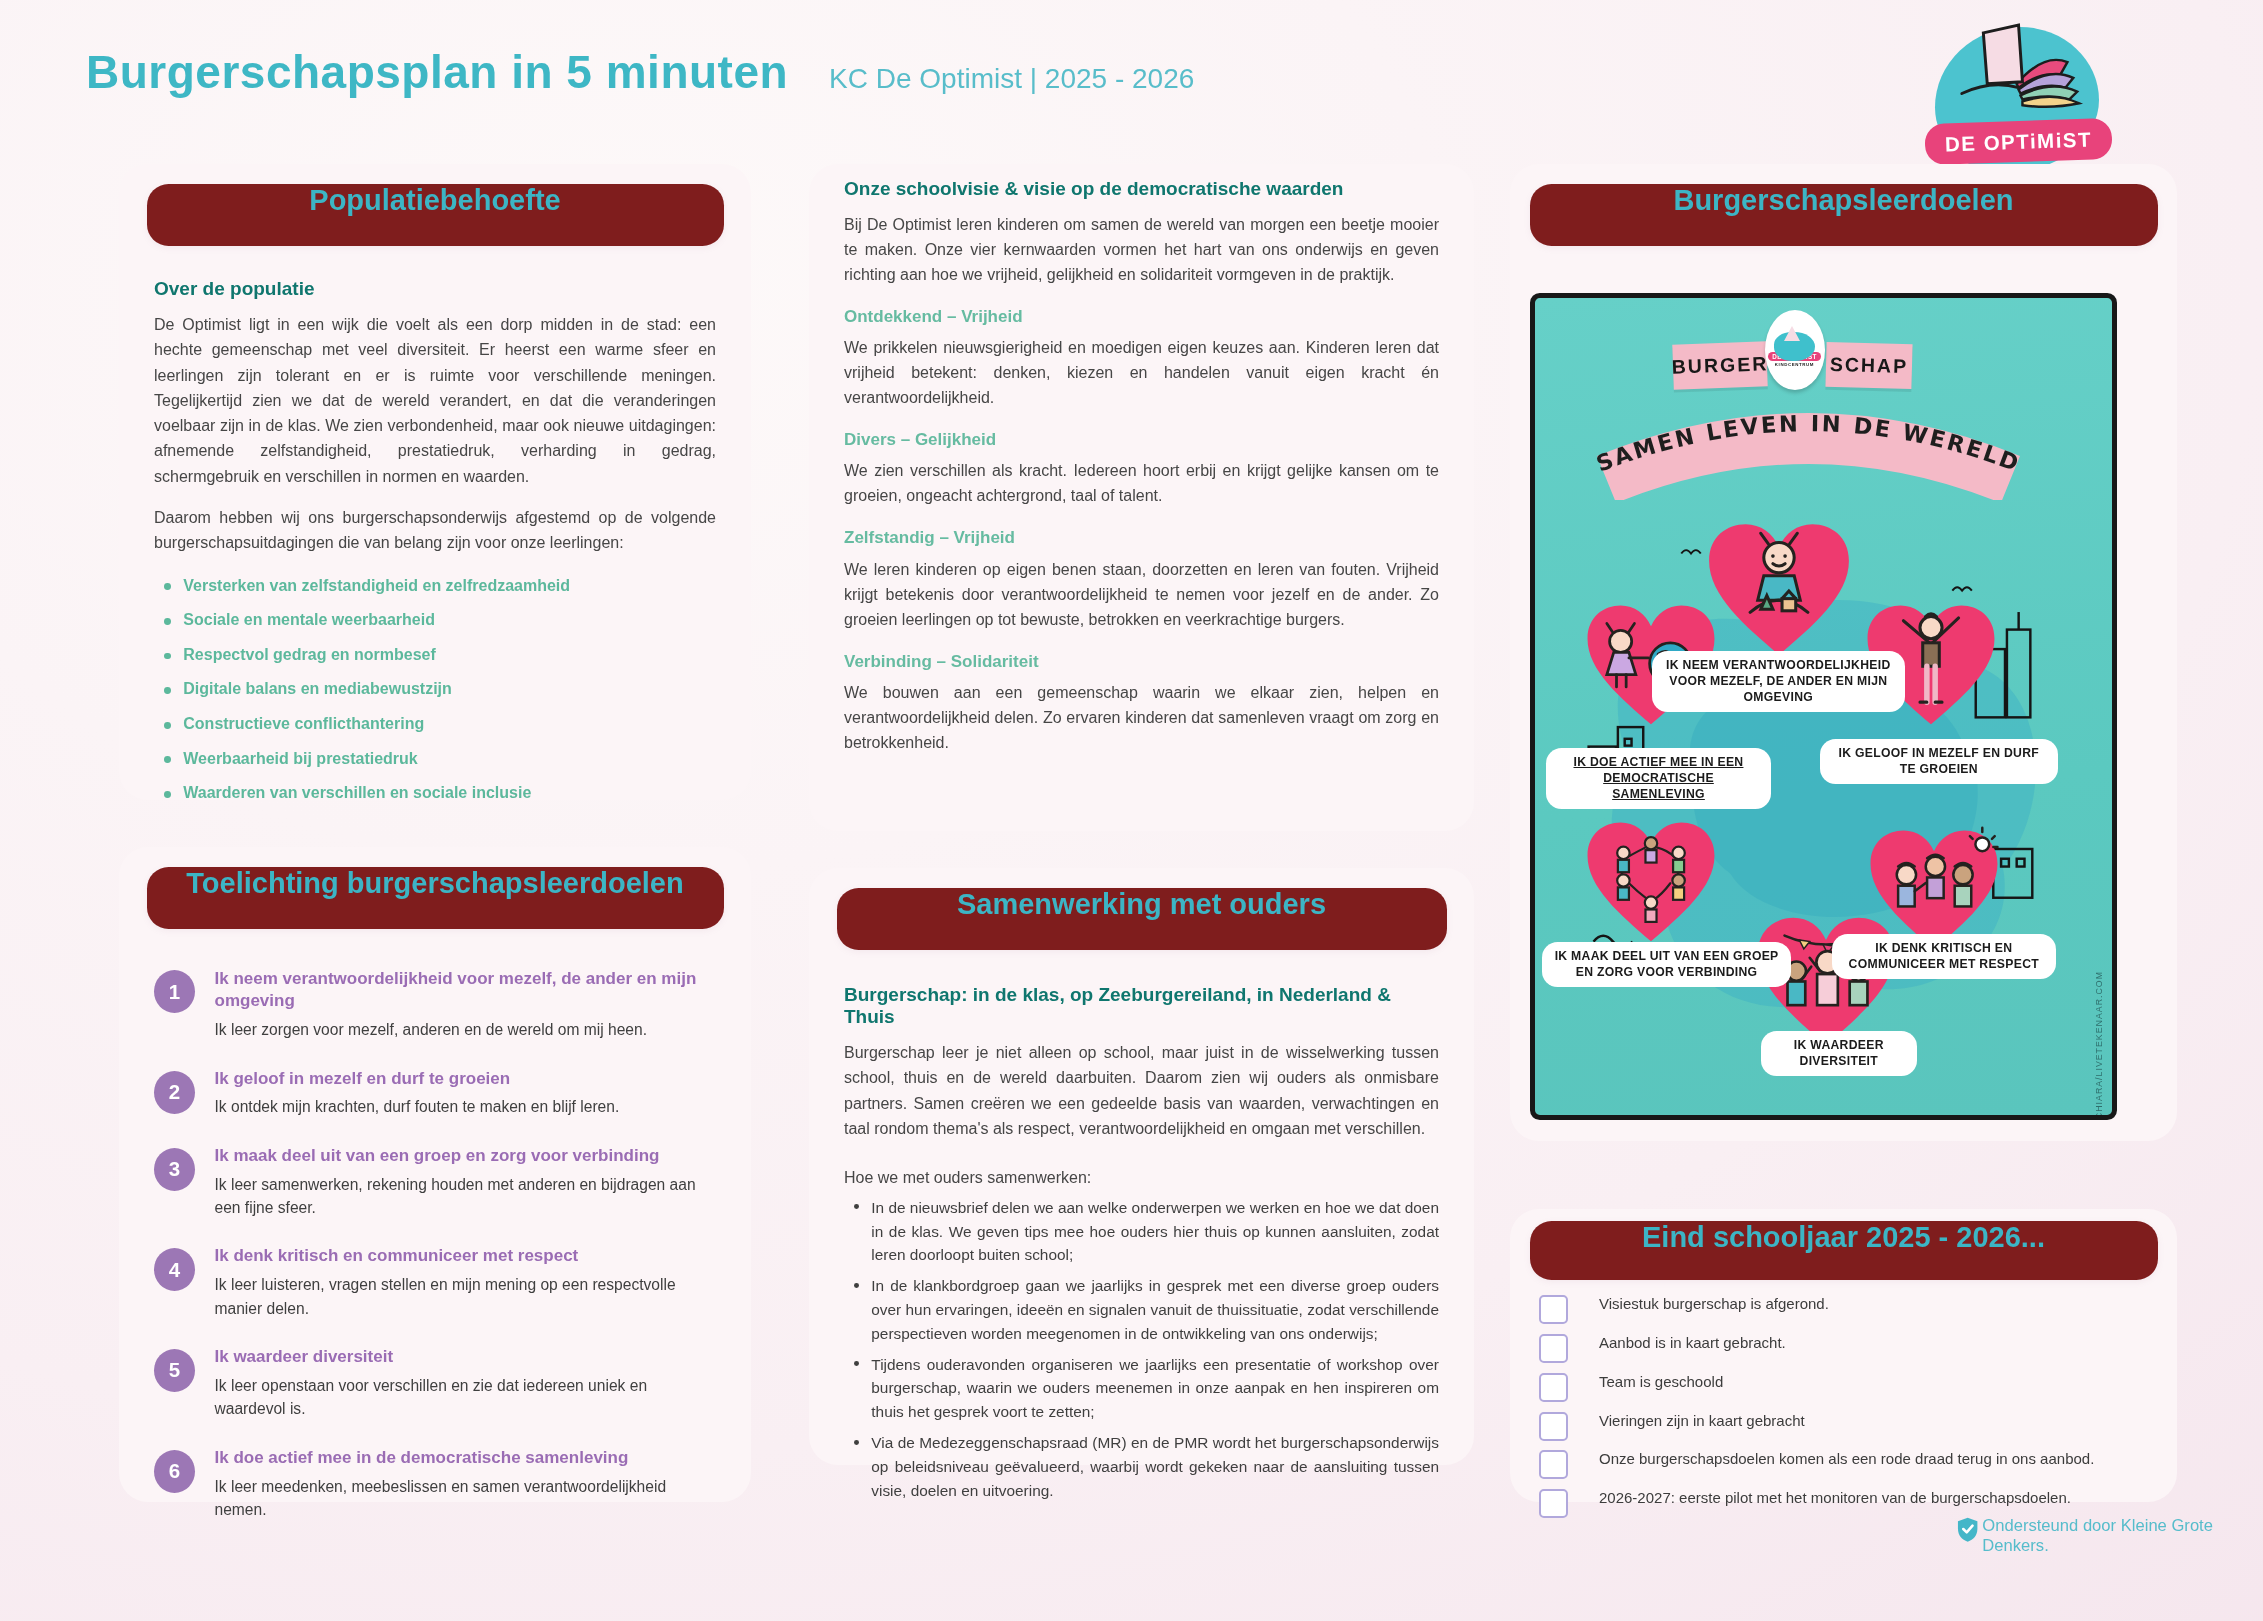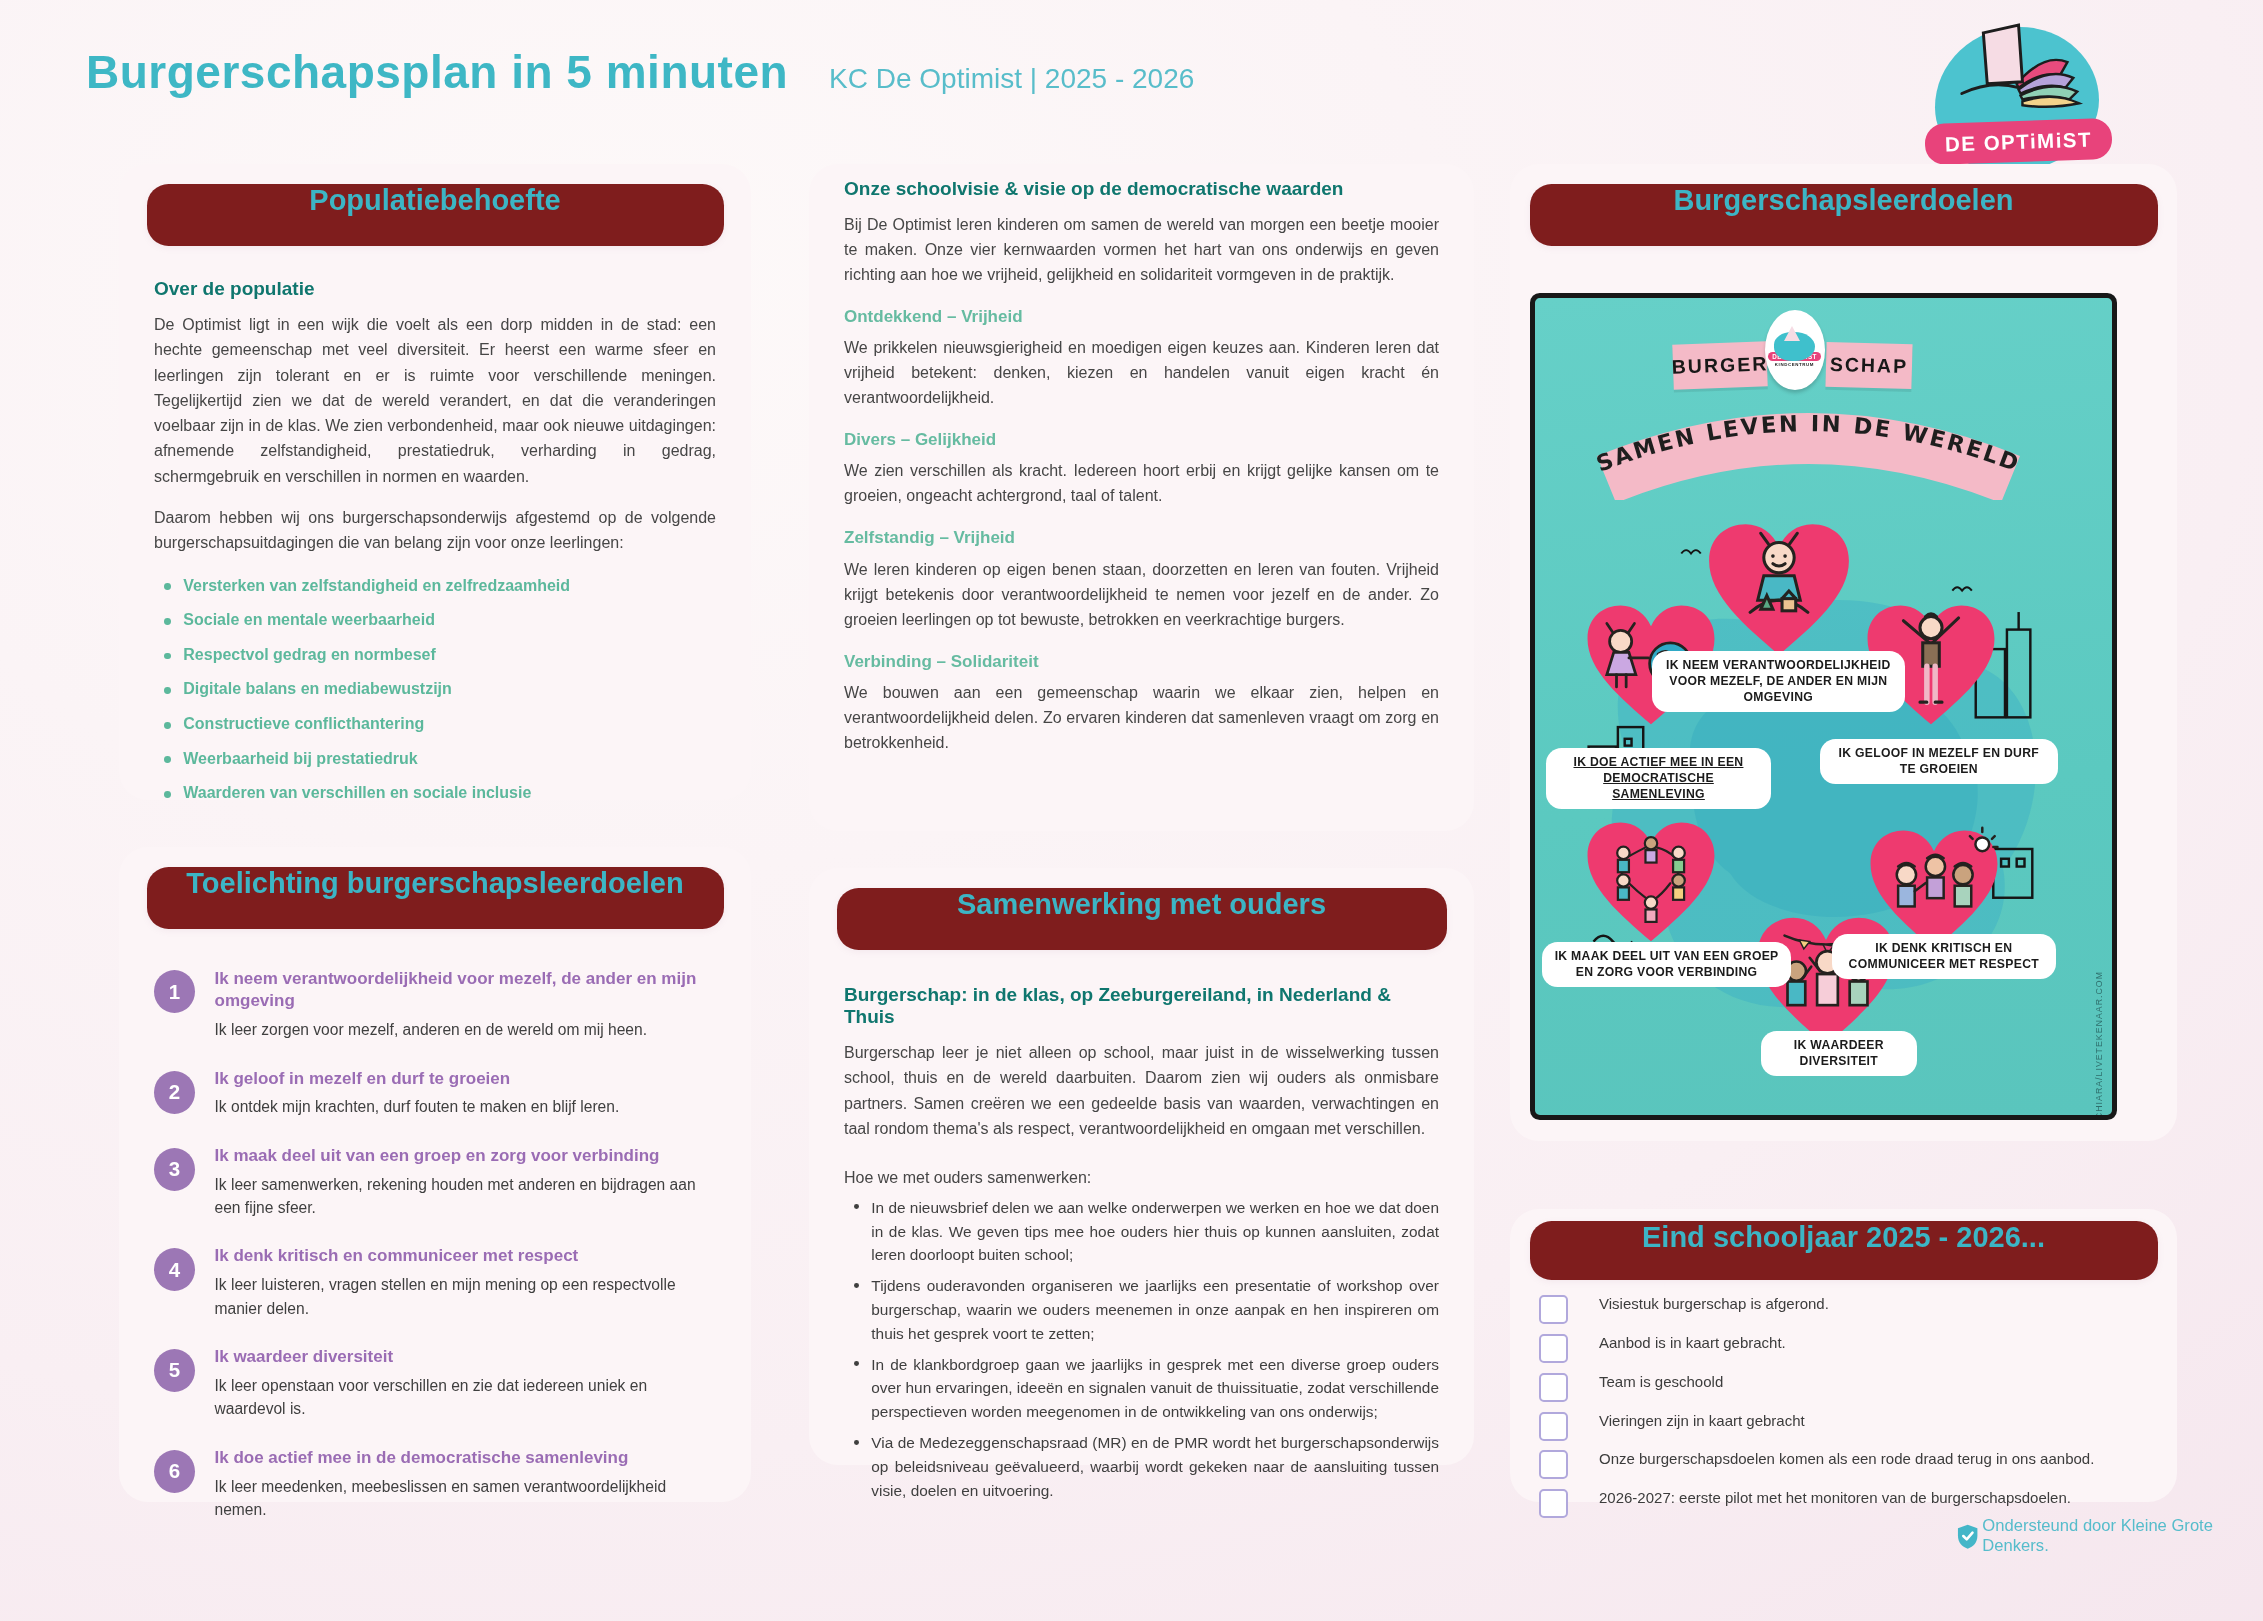--- a/index.html
+++ b/index.html
@@ -44,21 +44,21 @@
   
   ul.dlist{list-style:none;margin:5.9px 0 0;padding:0 0 0 7.8px;}
   ul.dlist li{position:relative;color:#3f3f3f;font-size:15.4px;line-height:1.55;text-align:justify;
     padding-left:19.5px;margin-bottom:6.8px;}
   ul.dlist li::before{content:"";position:absolute;left:2px;top:8.8px;width:4.9px;height:4.9px;border-radius:50%;background:#3f3f3f;}
   
   .check-row{display:flex;align-items:flex-start;gap:31px;margin:0 0 9.8px;}
   .checkbox{flex:none;width:25px;height:25px;background:#fff;border:2px solid #b1a8dc;border-radius:4.9px;}
   .check-label{font-size:15px;color:#3c3c3c;}
   
-  .foot{position:absolute;left:1956px;top:1516px;display:flex;align-items:center;gap:3px;}
+  .foot{position:absolute;left:1956px;top:1516px;display:flex;align-items:flex-start;gap:3px;}
   .foot .txt{color:#56bccb;font-size:16.6px;}
   
   .poster{position:absolute;left:19.5px;top:129px;width:587px;height:827px;box-sizing:border-box;
     background:linear-gradient(175deg,#66d0c8 0%,#5bc9c0 60%,#5ac5bd 100%);
     border:5.9px solid #181818;border-radius:9.8px;overflow:hidden;}
   .poster .lay{position:absolute;left:0;top:0;}
   .pban{position:absolute;height:45px;background:#f4bac7;display:flex;align-items:center;justify-content:center;
     color:#181818;font-weight:bold;font-size:19.5px;letter-spacing:2px;box-shadow:0 2.9px 0 rgba(0,0,0,.08);}
   .mini-oval{position:absolute;left:230px;top:11.7px;width:60px;height:80px;background:#fff;border-radius:50%;
     box-shadow:0 2.9px 3.9px rgba(0,0,0,.18);display:flex;flex-direction:column;align-items:center;justify-content:center;gap:1px;}
@@ -348,22 +348,22 @@
   <section class="card" style="left:809px;top:868px;width:665px;height:597px;">
     <div class="pill">
       <span class="t">Samenwerking met ouders</span>
     </div>
     <div class="cbody" style="padding-top:29px;">
       <div class="h-purple">Burgerschap: in de klas, op Zeeburgereiland, in Nederland &amp; Thuis</div>
       <p class="p-body" style="margin-bottom:23.4px;">Burgerschap leer je niet alleen op school, maar juist in de wisselwerking tussen school, thuis en de wereld daarbuiten. Daarom zien wij ouders als onmisbare partners. Samen creëren we een gedeelde basis van waarden, verwachtingen en taal rondom thema's als respect, verantwoordelijkheid en omgaan met verschillen.</p>
       <p class="p-body" style="margin-bottom:2px;">Hoe we met ouders samenwerken:</p>
       <ul class="dlist">
         <li>In de nieuwsbrief delen we aan welke onderwerpen we werken en hoe we dat doen in de klas. We geven tips mee hoe ouders hier thuis op kunnen aansluiten, zodat leren doorloopt buiten school;</li>
+        <li>In de klankbordgroep gaan we jaarlijks in gesprek met een diverse groep ouders over hun ervaringen, ideeën en signalen vanuit de thuissituatie, zodat verschillende perspectieven worden meegenomen in de ontwikkeling van ons onderwijs;</li>
         <li>Tijdens ouderavonden organiseren we jaarlijks een presentatie of workshop over burgerschap, waarin we ouders meenemen in onze aanpak en hen inspireren om thuis het gesprek voort te zetten;</li>
-        <li>In de klankbordgroep gaan we jaarlijks in gesprek met een diverse groep ouders over hun ervaringen, ideeën en signalen vanuit de thuissituatie, zodat verschillende perspectieven worden meegenomen in de ontwikkeling van ons onderwijs;</li>
         <li>Via de Medezeggenschapsraad (MR) en de PMR wordt het burgerschapsonderwijs op beleidsniveau geëvalueerd, waarbij wordt gekeken naar de aansluiting tussen visie, doelen en uitvoering.</li>
       </ul>
     </div>
   </section>
 
   <section class="card" style="left:1510px;top:1209px;width:667px;height:293px;">
     <div class="pill" style="margin-top:11.7px;height:59px;width:calc(100% - 39px);">
       <span class="t">Eind schooljaar 2025 - 2026...</span>
     </div>
     <div class="cbody" style="padding:15.6px 29px 0;">

